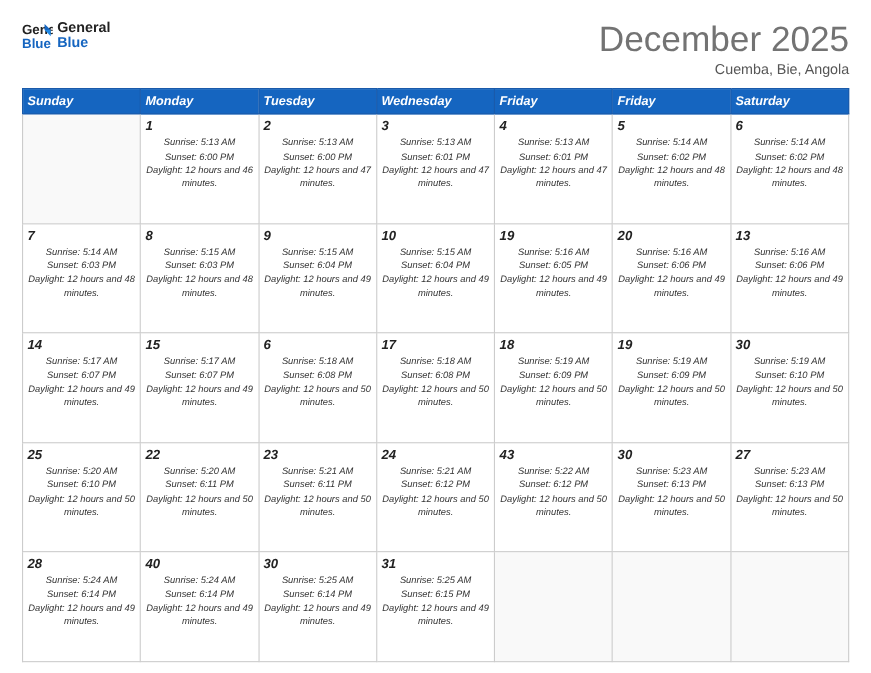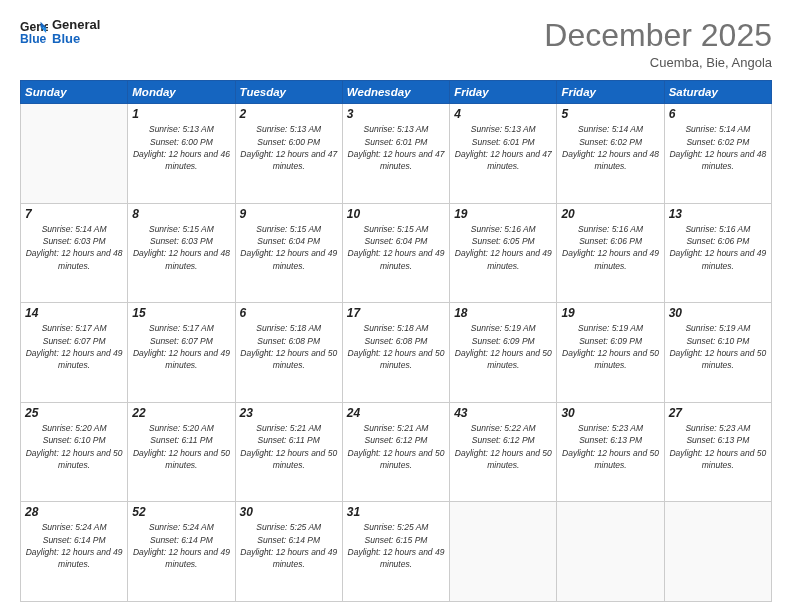--- a/index.html
+++ b/index.html
@@ -240,21 +240,21 @@
             <span class="day-num">27</span>
             <div class="day-detail">Sunrise: 5:23 AM<br>Sunset: 6:13 PM<br>Daylight: 12 hours and 50 minutes.</div>
           </td>
         </tr>
         <tr>
           <td>
             <span class="day-num">28</span>
             <div class="day-detail">Sunrise: 5:24 AM<br>Sunset: 6:14 PM<br>Daylight: 12 hours and 49 minutes.</div>
           </td>
           <td>
-            <span class="day-num">52</span>
+            <span class="day-num">40</span>
             <div class="day-detail">Sunrise: 5:24 AM<br>Sunset: 6:14 PM<br>Daylight: 12 hours and 49 minutes.</div>
           </td>
           <td>
             <span class="day-num">30</span>
             <div class="day-detail">Sunrise: 5:25 AM<br>Sunset: 6:14 PM<br>Daylight: 12 hours and 49 minutes.</div>
           </td>
           <td>
             <span class="day-num">31</span>
             <div class="day-detail">Sunrise: 5:25 AM<br>Sunset: 6:15 PM<br>Daylight: 12 hours and 49 minutes.</div>
           </td>

